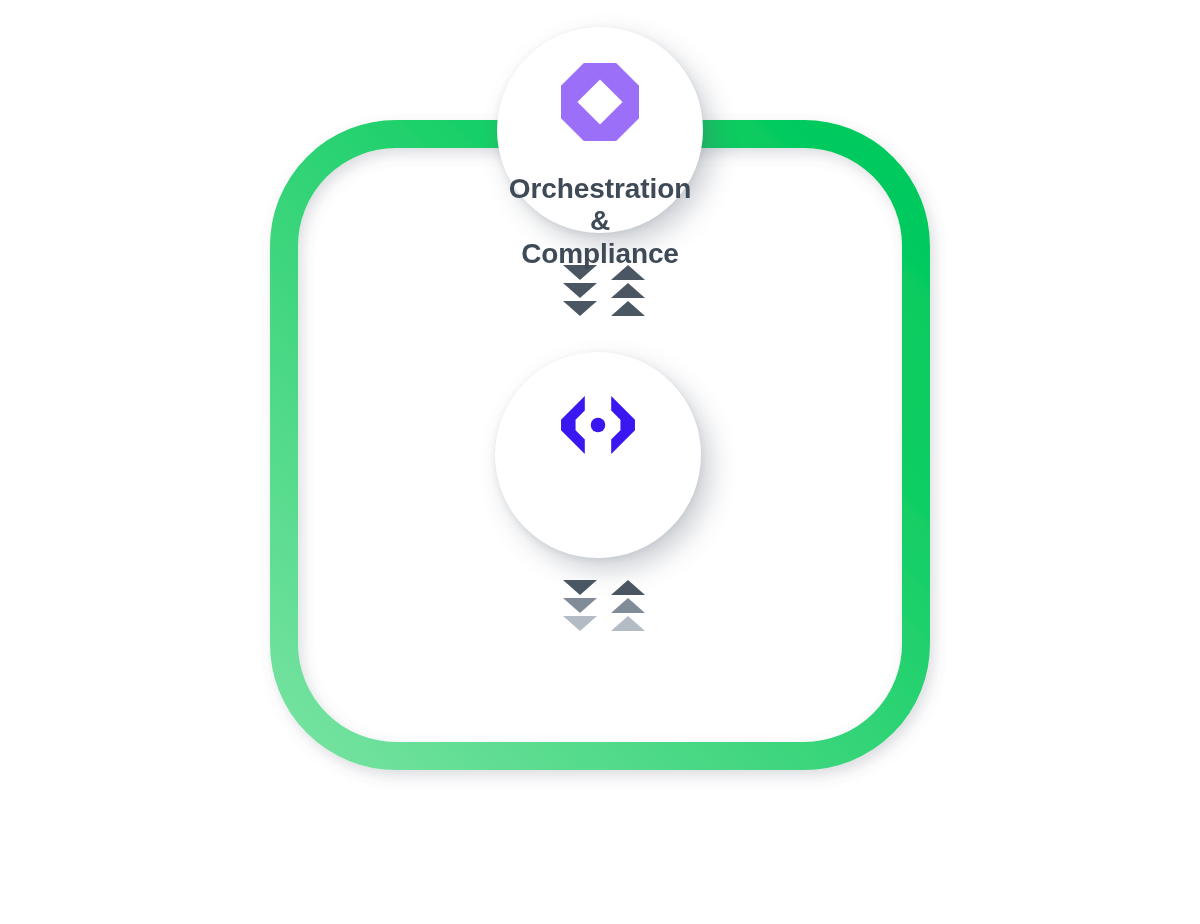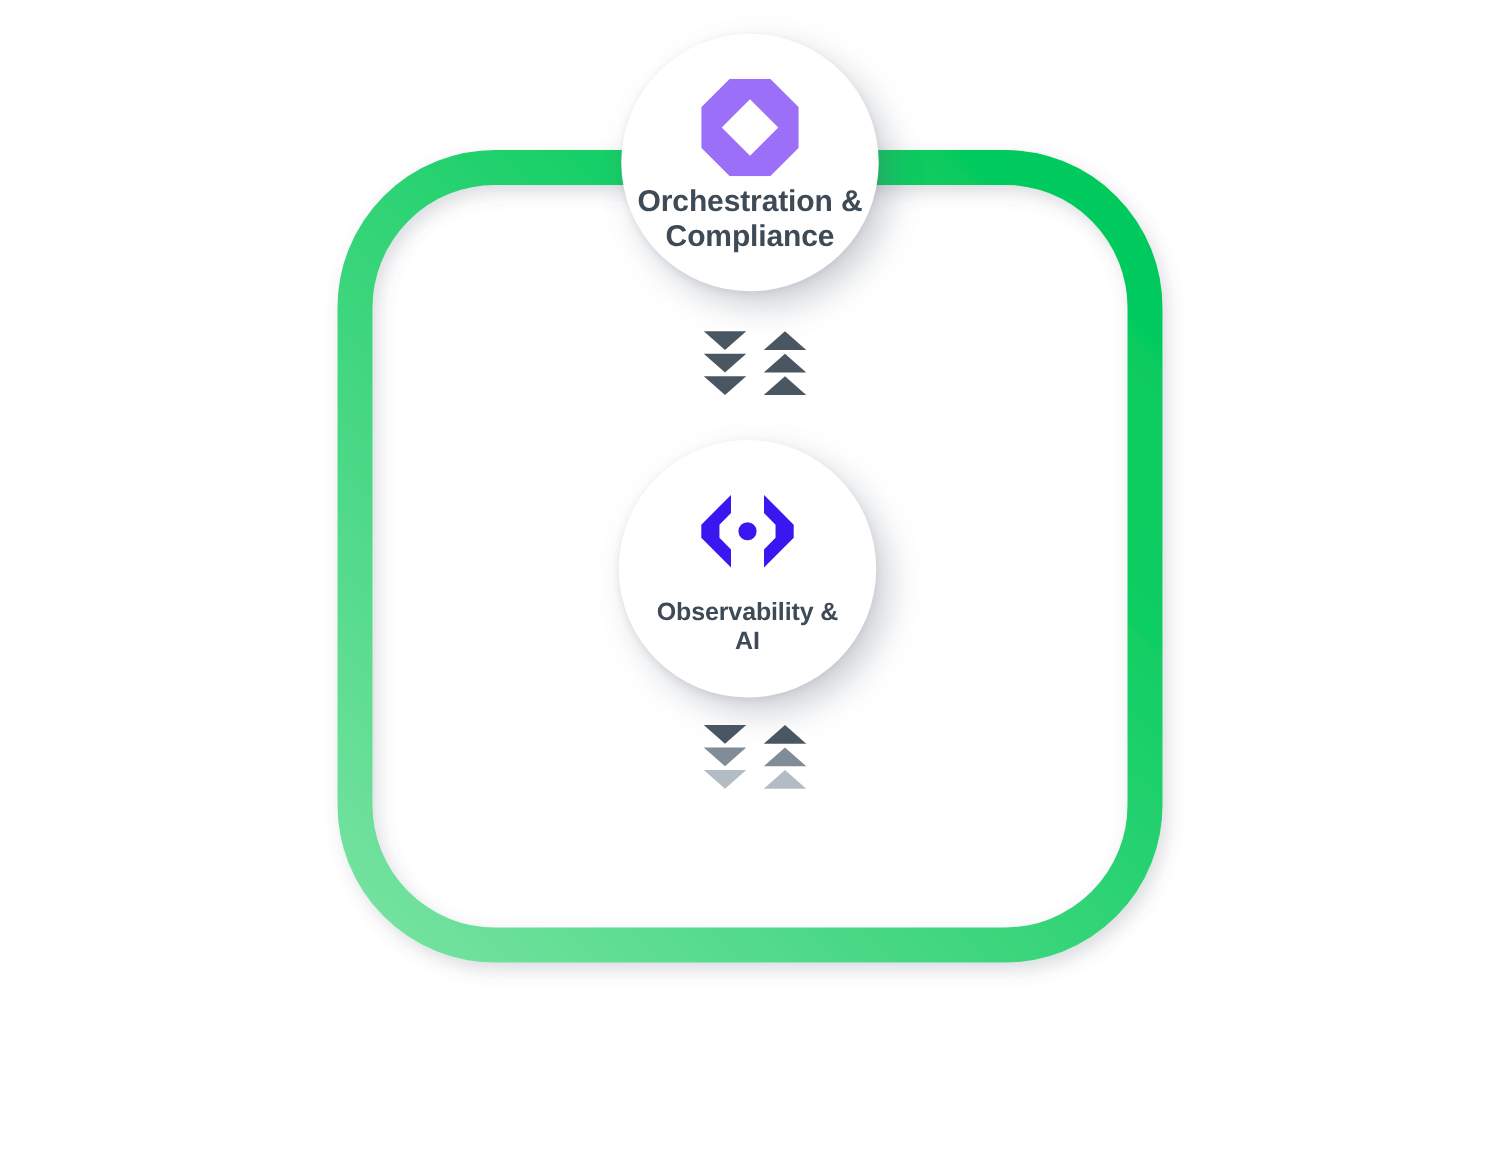--- a/index.html
+++ b/index.html
@@ -66,22 +66,22 @@
   .label-dark { color: #3f4a57; }
   .label-white { color: #ffffff; }
 
   
   #node-orchestration {
     left: 497px; top: 27px;
     width: 206px; height: 206px;
     padding-top: 36px;
   }
   #node-orchestration .node-label {
-    font-size: 24px;
-    margin-top: 2px;
+    font-size: 28px;
+    margin-top: 28px;
   }
 
   
   #node-observability {
     left: 495px; top: 352px;
     width: 206px; height: 206px;
     padding-top: 40px;
   }
   #node-observability .node-label {
     font-size: 20px;
@@ -183,18 +183,16 @@
   </div>
 
   <div id="node-observability" class="node node-white">
     <span class="node-icon">
       <svg width="80" height="66" viewBox="0 0 120 100">
         <path fill="#3a16f0" d="M40 6 L40 28 L26 42 L26 58 L40 72 L40 94 L4 58 L4 42 Z"></path>
         <path fill="#3a16f0" d="M80 6 L80 28 L94 42 L94 58 L80 72 L80 94 L116 58 L116 42 Z"></path>
         <circle cx="60" cy="50" r="11" fill="#3a16f0"></circle>
       </svg>
     </span>
-    <span class="node-label label-dark">Observability &amp;
-AI</span>
   </div>
 
 
 </div>
 
 </body></html>

